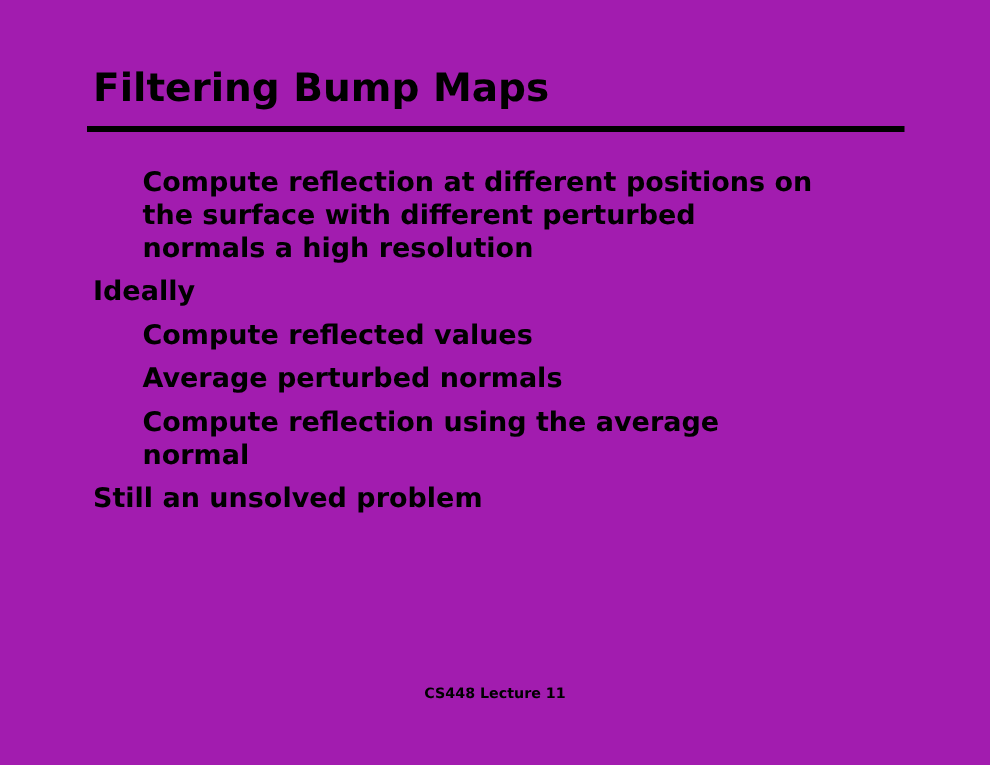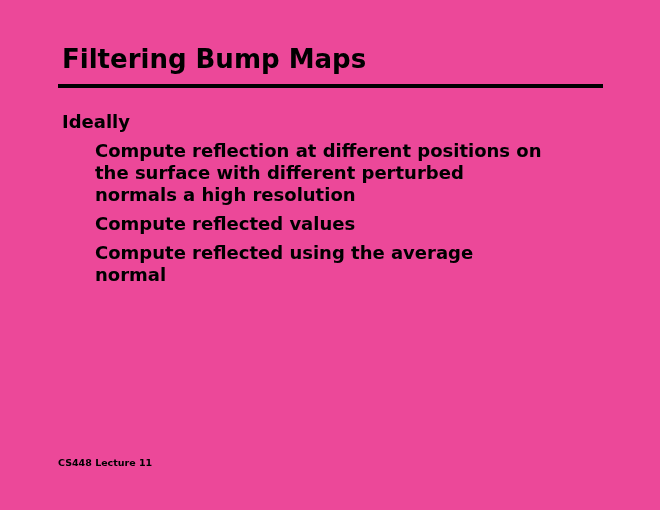--- a/index.html
+++ b/index.html
@@ -8,21 +8,21 @@
     background: #ffffff;
   }
   body {
     font-family: "DejaVu Sans", sans-serif;
     color: #000000;
   }
   .slide {
     position: relative;
     width: 660px;
     height: 510px;
-    background: #ec4899;
+    background: #a21caf;
     overflow: hidden;
   }
   .slide-title {
     position: absolute;
     left: 62px;
     top: 44px;
     font-size: 26px;
     font-weight: bold;
     line-height: 30px;
     letter-spacing: 0px;
@@ -63,44 +63,46 @@
     padding-top: 4px;
     padding-bottom: 3px;
   }
   .footer {
     position: absolute;
     left: 58px;
     right: 58px;
     top: 456px;
     height: 14px;
     display: flex;
-    justify-content: space-between;
+    justify-content: center;
     align-items: center;
   }
   .footer-text {
     font-size: 9.5px;
     font-weight: bold;
     line-height: 14px;
     color: #000000;
     white-space: nowrap;
   }
 </style>
 </head>
 <body>
 
 <div class="slide">
 
   <div class="slide-title">Filtering Bump Maps</div>
 
   <div class="title-rule"></div>
 
   <div class="body-block">
+    <div class="bullet level-2">Compute reflection at different positions on the surface with different perturbed normals a high resolution</div>
     <div class="bullet level-1">Ideally</div>
-    <div class="bullet level-2">Compute reflection at different positions on the surface with different perturbed normals a high resolution</div>
     <div class="bullet level-2">Compute reflected values</div>
-    <div class="bullet level-2">Compute reflected using the average normal</div>
+    <div class="bullet level-2">Average perturbed normals</div>
+    <div class="bullet level-2">Compute reflection using the average normal</div>
+    <div class="bullet level-1">Still an unsolved problem</div>
   </div>
 
   <div class="footer">
     <div class="footer-text">CS448 Lecture 11</div>
   </div>
 
 </div>
 
 </body></html>

